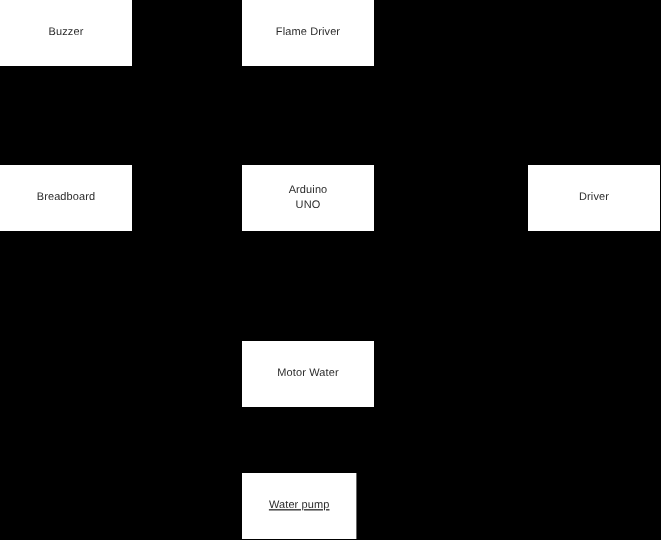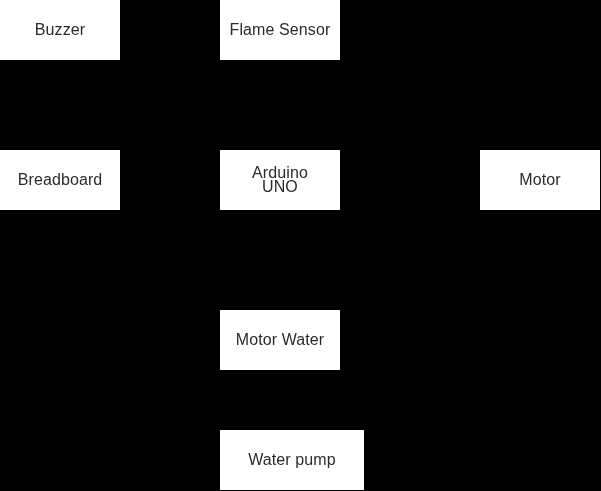--- a/index.html
+++ b/index.html
@@ -20,55 +20,55 @@
     box-sizing: border-box;
     background: #ffffff;
     border: 0;
     display: flex;
     align-items: center;
     justify-content: center;
     text-align: center;
   }
   .node .label {
     color: #2b2b2b;
-    font-size: 16px;
+    font-size: 10px;
     line-height: 14px;
     font-family: "Liberation Sans", "DejaVu Sans", sans-serif;
     white-space: pre-line;
     letter-spacing: 0.1px;
   }
 </style>
 </head>
 <body style="background: rgb(0, 0, 0);">
 
 <div id="canvas" style="width: 601px; height: 491px; background: rgb(0, 0, 0);">
 
   <div class="node" style="left: 0px; top: 0px; width: 120px; height: 60px; background: rgb(255, 255, 255);">
     <span class="label" style="color: rgb(43, 43, 43);">Buzzer</span>
   </div>
 
   <div class="node" style="left: 220px; top: 0px; width: 120px; height: 60px; background: rgb(255, 255, 255);">
-    <span class="label" style="color: rgb(43, 43, 43);">Flame Sensor</span>
+    <span class="label" style="color: rgb(43, 43, 43);">Flame Driver</span>
   </div>
 
   <div class="node" style="left: 0px; top: 150px; width: 120px; height: 60px; background: rgb(255, 255, 255); justify-content: center;">
     <span class="label" style="color: rgb(43, 43, 43);">Breadboard</span>
   </div>
 
   <div class="node" style="left: 220px; top: 150px; width: 120px; height: 60px; background: rgb(255, 255, 255);">
     <span class="label" style="color: rgb(43, 43, 43);">Arduino
 UNO</span>
   </div>
 
   <div class="node" style="left: 480px; top: 150px; width: 120px; height: 60px; background: rgb(255, 255, 255);">
-    <span class="label" style="color: rgb(43, 43, 43);">Motor</span>
+    <span class="label" style="color: rgb(43, 43, 43);">Driver</span>
   </div>
 
 
   <div class="node" style="left: 220px; top: 310px; width: 120px; height: 60px; background: rgb(255, 255, 255);">
     <span class="label" style="color: rgb(43, 43, 43);">Motor Water</span>
   </div>
 
-  <div class="node" style="left: 220px; top: 430px; width: 144px; height: 60px; background: rgb(255, 255, 255);">
+  <div class="node" style="left: 220px; top: 430px; width: 104px; height: 60px; background: rgb(255, 255, 255); text-decoration: underline;">
     <span class="label" style="color: rgb(43, 43, 43);">Water pump</span>
   </div>
 
 </div>
 
 </body></html>

